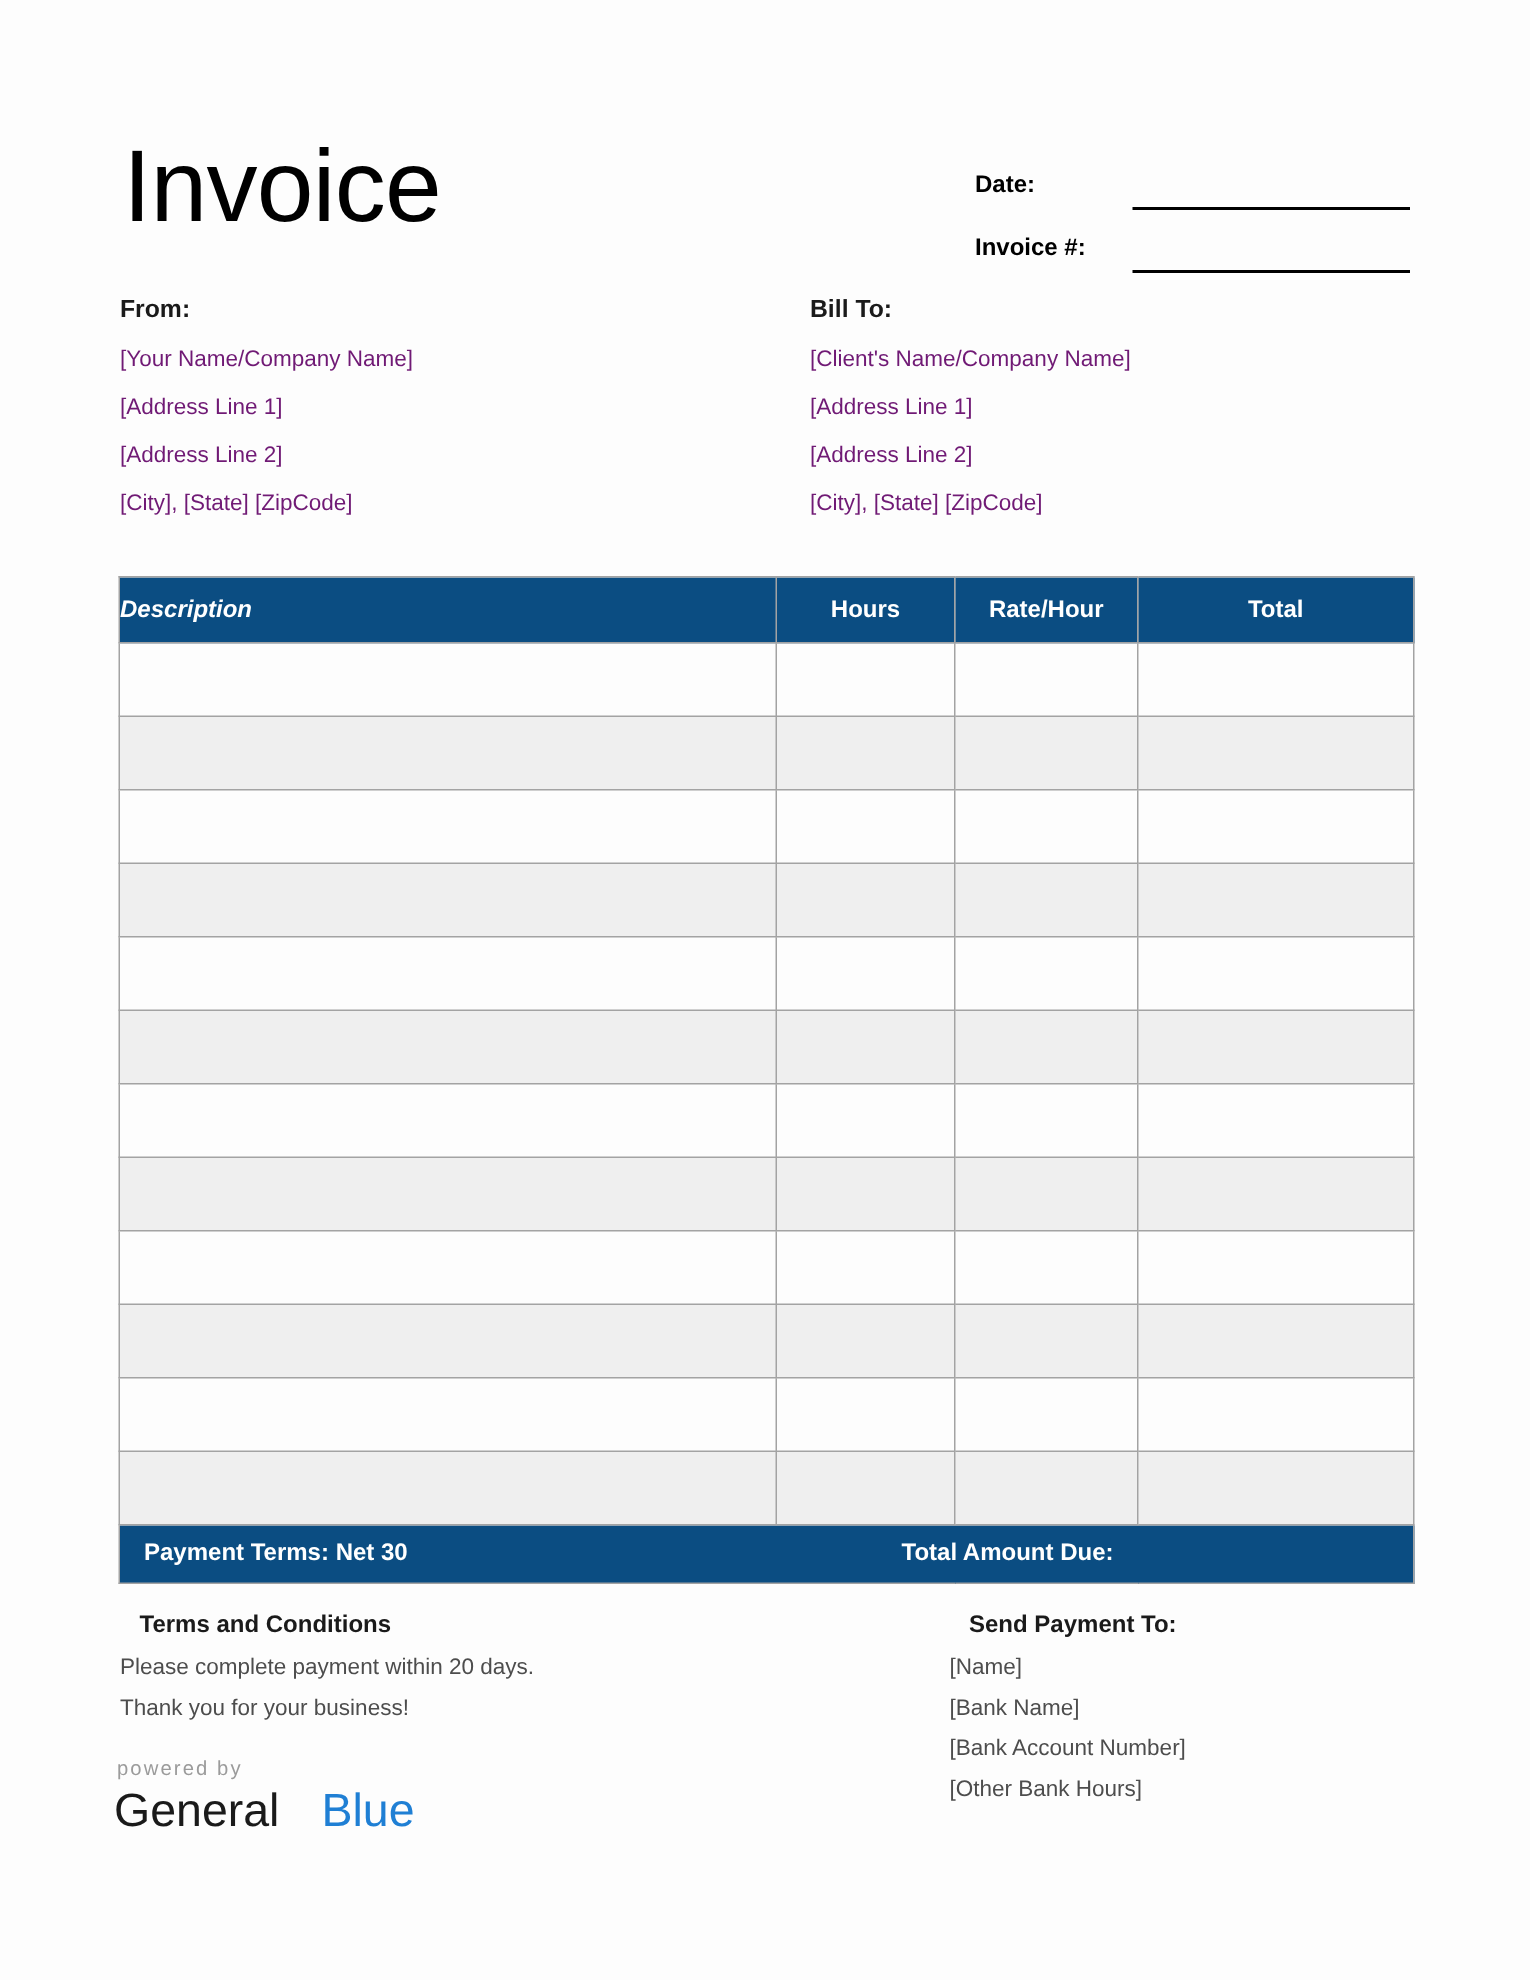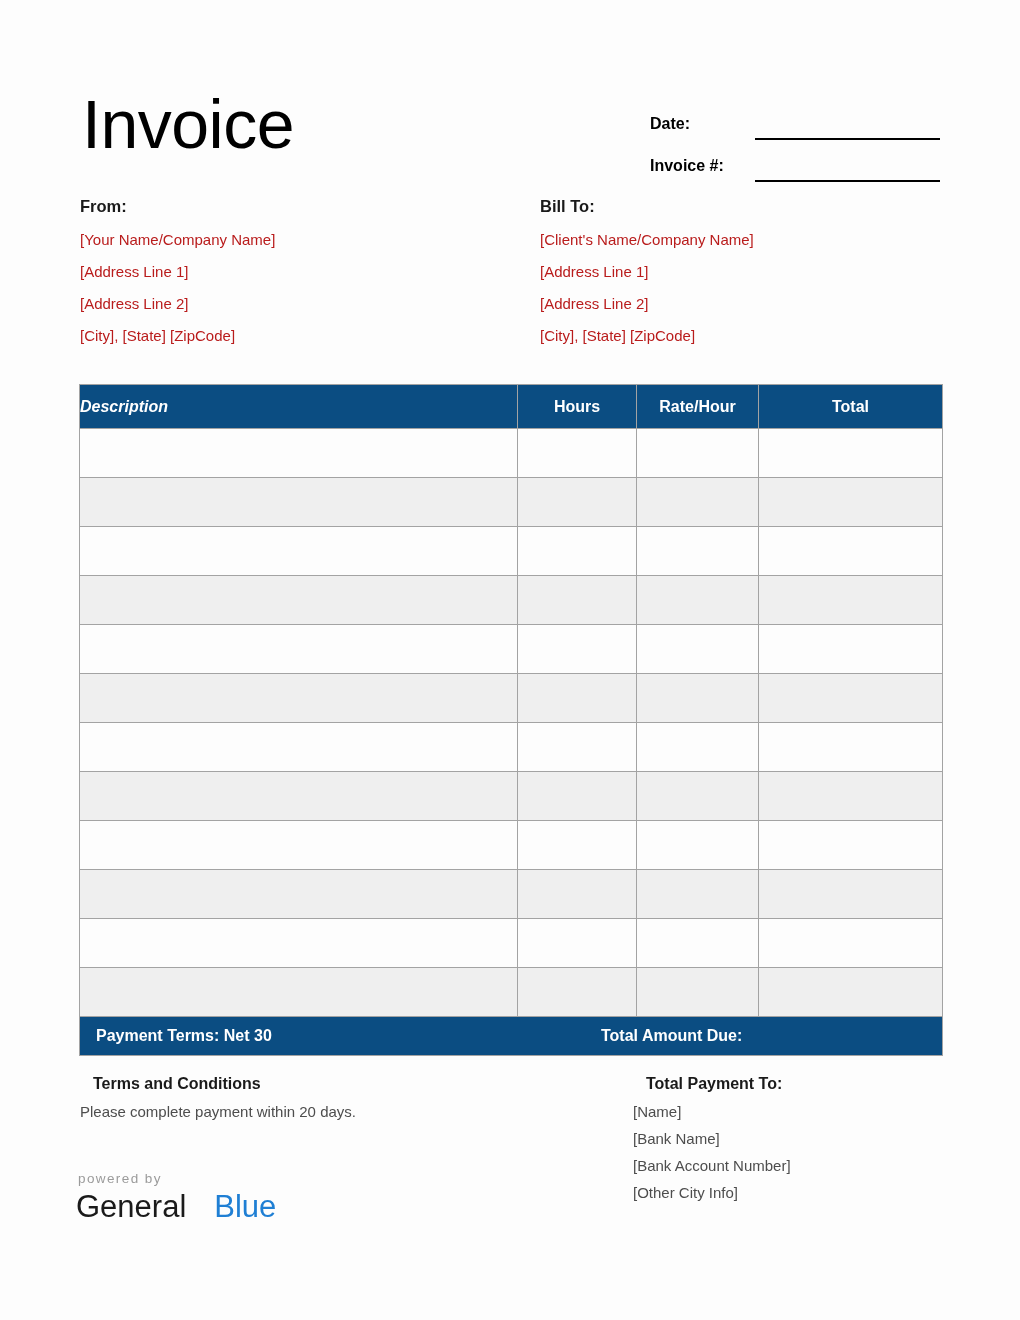--- a/index.html
+++ b/index.html
@@ -85,21 +85,21 @@
 
   .addr-heading {
     font-size: 16.5px;
     font-weight: bold;
     color: #1a1a1a;
     margin: 0 0 17px 0;
     line-height: 1;
   }
   .addr-line {
     font-size: 15px;
-    color: #b91c1c;
+    color: #701a75;
     line-height: 1;
     margin: 0 0 17px 0;
     white-space: nowrap;
   }
   .addr-line:last-child { margin-bottom: 0; }
 
   
   .table-wrap {
     position: absolute;
     left: 79px;
@@ -362,28 +362,29 @@
           </td>
         </tr>
       </tfoot>
     </table>
   </div>
 
   <div class="notes">
     <div class="notes-col left">
       <p class="notes-heading">Terms and Conditions</p>
       <p class="notes-line">Please complete payment within 20 days.</p>
+      <p class="notes-line">Thank you for your business!</p>
     </div>
 
     <div class="notes-col right">
-      <p class="notes-heading">Total Payment To:</p>
+      <p class="notes-heading">Send Payment To:</p>
       <p class="notes-line">[Name]</p>
       <p class="notes-line">[Bank Name]</p>
       <p class="notes-line">[Bank Account Number]</p>
-      <p class="notes-line">[Other City Info]</p>
+      <p class="notes-line">[Other Bank Hours]</p>
     </div>
   </div>
 
   <div class="logo">
     <div class="logo-powered">powered by</div>
     <div class="logo-word"><span class="logo-general">General</span><span class="logo-blue">Blue</span></div>
   </div>
 
 </div>
 

